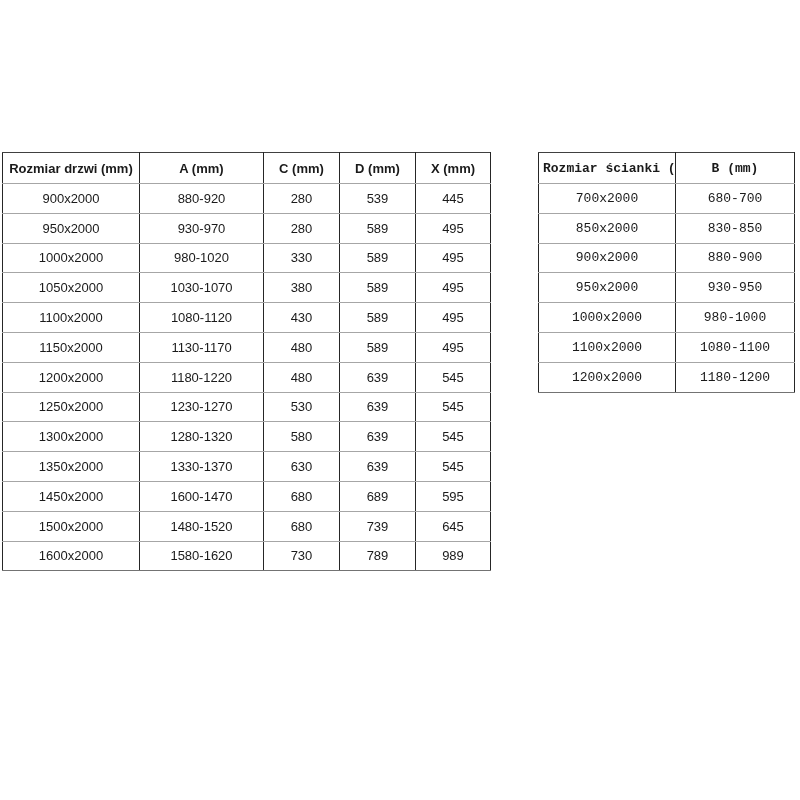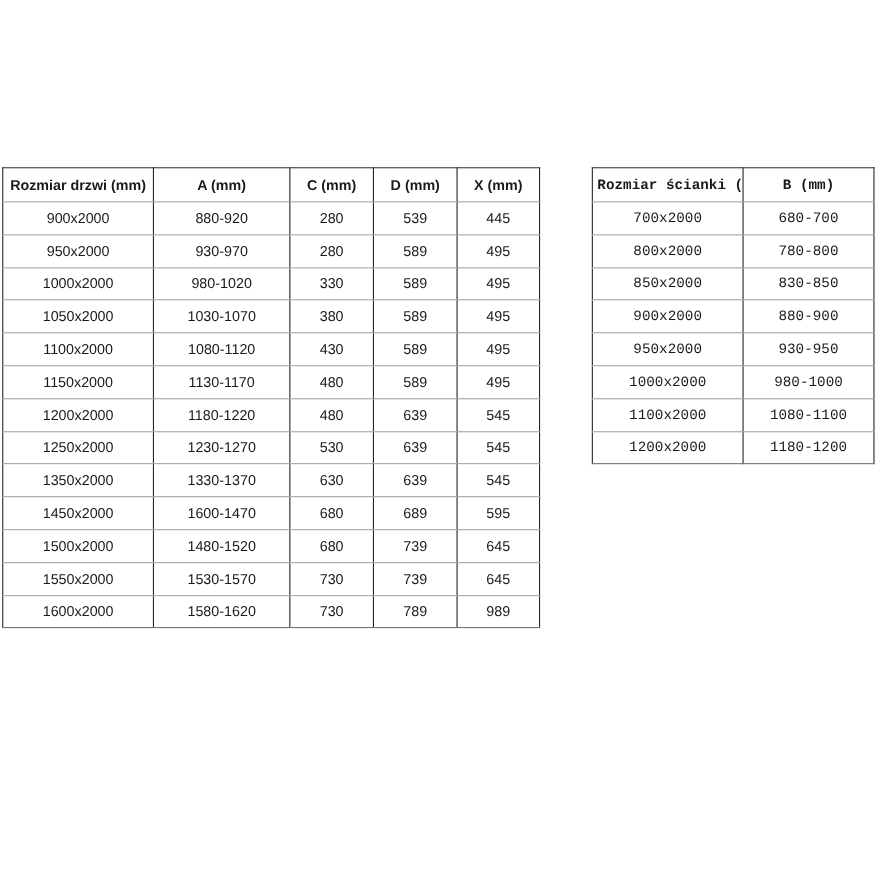--- a/index.html
+++ b/index.html
@@ -133,44 +133,44 @@
           <td>545</td>
         </tr>
         <tr>
           <td>1250x2000</td>
           <td>1230-1270</td>
           <td>530</td>
           <td>639</td>
           <td>545</td>
         </tr>
         <tr>
+          <td>1300x2000</td>
+          <td>1280-1320</td>
+          <td>580</td>
+          <td>639</td>
+          <td>545</td>
+        </tr>
+        <tr>
           <td>1350x2000</td>
           <td>1330-1370</td>
           <td>630</td>
           <td>639</td>
           <td>545</td>
         </tr>
         <tr>
           <td>1450x2000</td>
           <td>1600-1470</td>
           <td>680</td>
           <td>689</td>
           <td>595</td>
         </tr>
         <tr>
           <td>1500x2000</td>
           <td>1480-1520</td>
           <td>680</td>
-          <td>739</td>
-          <td>645</td>
-        </tr>
-        <tr>
-          <td>1550x2000</td>
-          <td>1530-1570</td>
-          <td>730</td>
           <td>739</td>
           <td>645</td>
         </tr>
         <tr>
           <td>1600x2000</td>
           <td>1580-1620</td>
           <td>730</td>
           <td>789</td>
           <td>989</td>
         </tr>
@@ -187,24 +187,20 @@
           <th>Rozmiar ścianki (mm)</th>
           <th>B (mm)</th>
         </tr>
     </thead>
     <tbody>
         <tr>
           <td>700x2000</td>
           <td>680-700</td>
         </tr>
         <tr>
-          <td>800x2000</td>
-          <td>780-800</td>
-        </tr>
-        <tr>
           <td>850x2000</td>
           <td>830-850</td>
         </tr>
         <tr>
           <td>900x2000</td>
           <td>880-900</td>
         </tr>
         <tr>
           <td>950x2000</td>
           <td>930-950</td>

